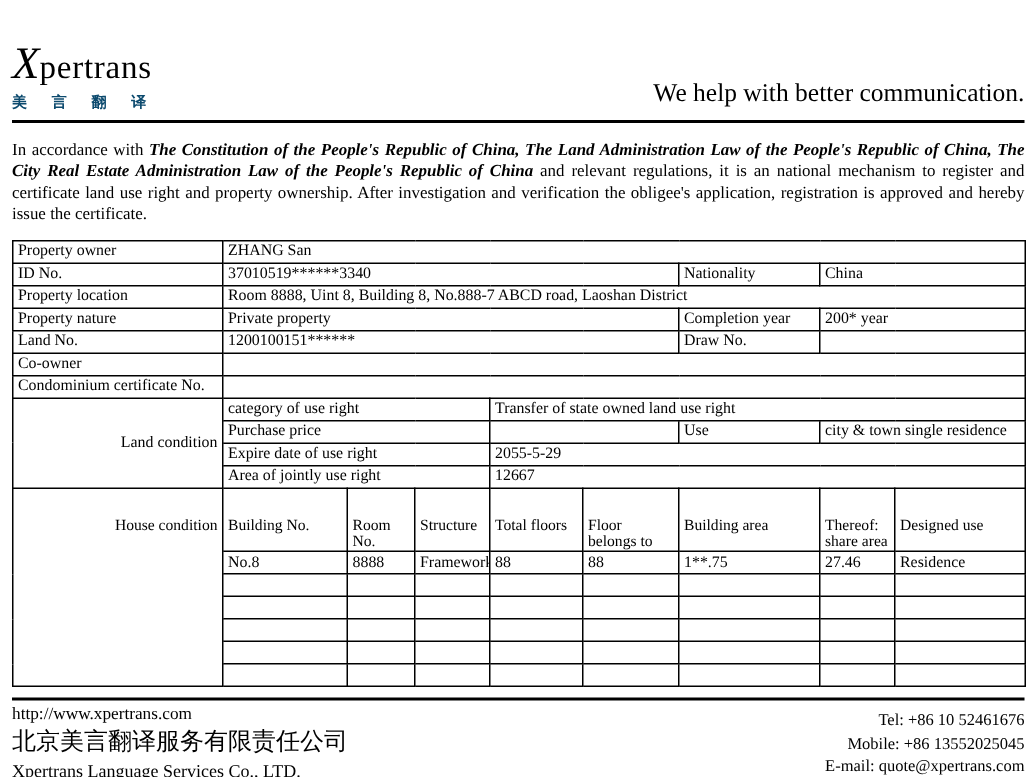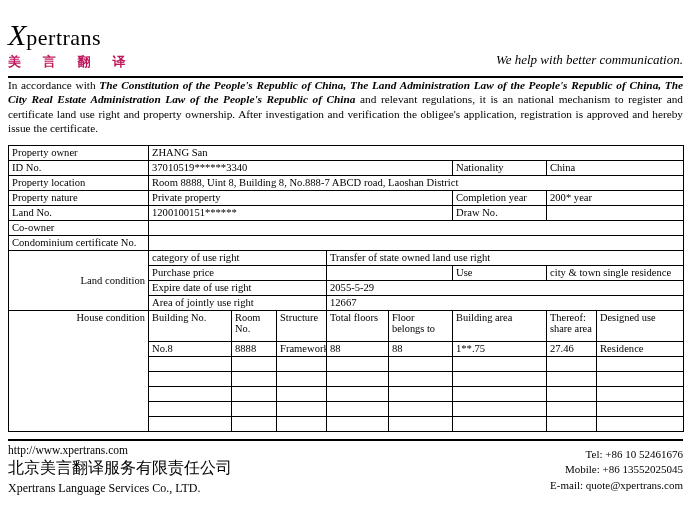--- a/index.html
+++ b/index.html
@@ -12,42 +12,42 @@
 
   
   .letterhead {
     display:flex; justify-content:space-between; align-items:flex-end;
     border-bottom:2px solid #000; padding-bottom:5px;
   }
   .brand { line-height:1; white-space:nowrap; }
   .brand-x { font-size:30px; font-style:italic; font-family:"Liberation Serif", serif; }
   .brand-rest { font-size:22px; letter-spacing:0.5px; }
   .brand-cn {
-    margin-top:3px; font-size:13px; font-weight:bold; letter-spacing:7px; color:#be185d;
-    font-family:Liberation Mono, monospace;
-  }
-  .tagline { font-style:italic; font-size:13px; padding-bottom:3px;margin-top:46px; }
-
-  
-  .intro { font-size:11.3px; line-height:1.28; text-align:justify; }
+    margin-top:3px; font-size:10px; font-weight:bold; letter-spacing:7px; color:#0c4a6e;
+    font-family:Liberation Serif, serif;
+  }
+  .tagline { font-size:17px; padding-bottom:3px;margin-top:46px; }
+
+  
+  .intro { margin-top:11px; font-size:11.3px; line-height:1.28; text-align:justify; }
   .laws { font-weight:bold; font-style:italic; }
   .issuer { margin-top:3px; font-size:11.3px; }
 
   
   table.cert {
     margin-top:9px; width:675px; border-collapse:collapse; table-layout:fixed;
     font-size:10.6px;
   }
   table.cert td {
     border:1px solid #000; padding:0 3px; height:15px;
     vertical-align:middle; overflow:hidden; white-space:nowrap;
   }
   tr.house-header td {
     white-space:normal; vertical-align:top; line-height:1.08;
-    height:31px; font-size:10.4px; padding-top:1px;margin-left:28px;
+    height:31px; font-size:10.4px; padding-top:19px;margin-left:28px;
   }
   td.section-label { vertical-align:middle; white-space:nowrap; font-size:10.6px;text-align:right; }
 
   
   .footer {
     margin-top:7px; border-top:2px solid #000; padding-top:3px;
     display:flex; justify-content:space-between; align-items:center;
   }
   .footer-left .site { font-size:11.5px; }
   .footer-left .cn {

